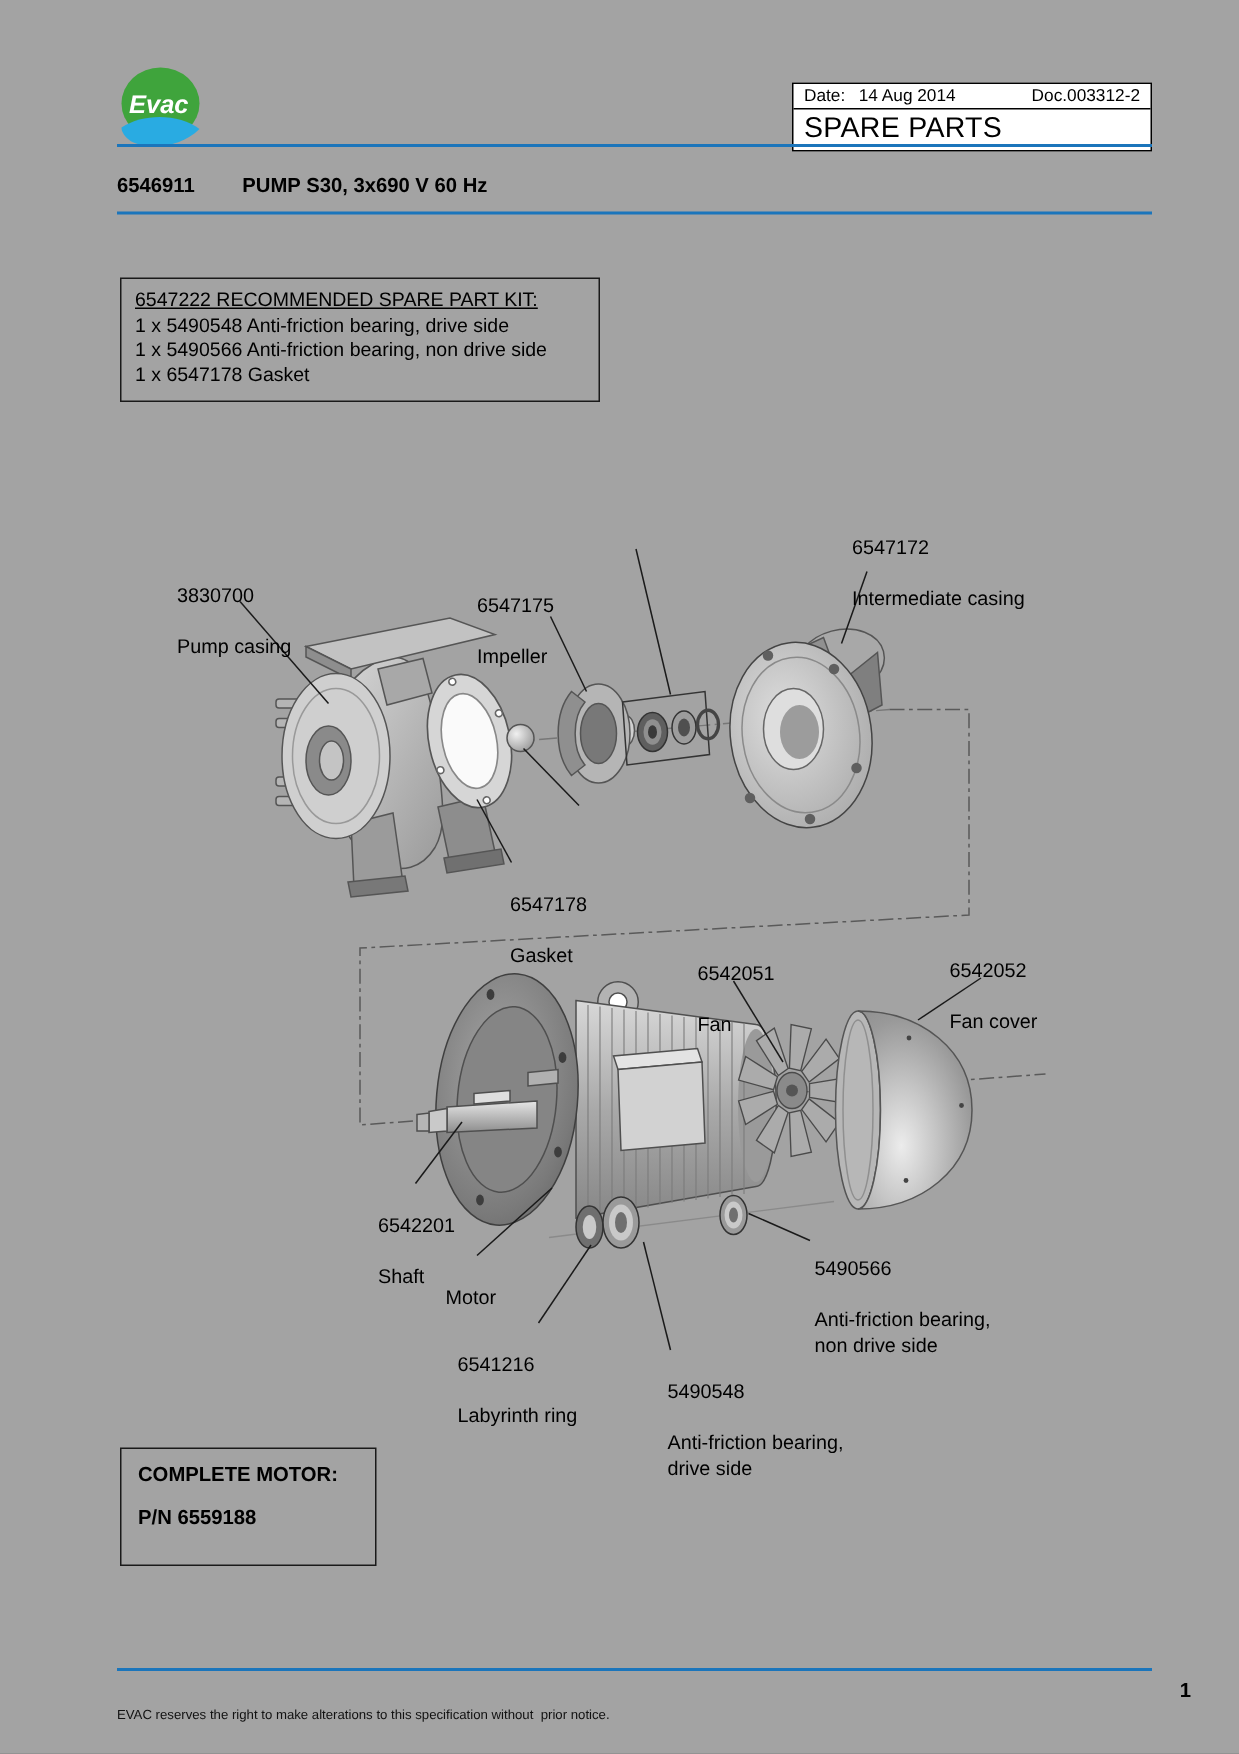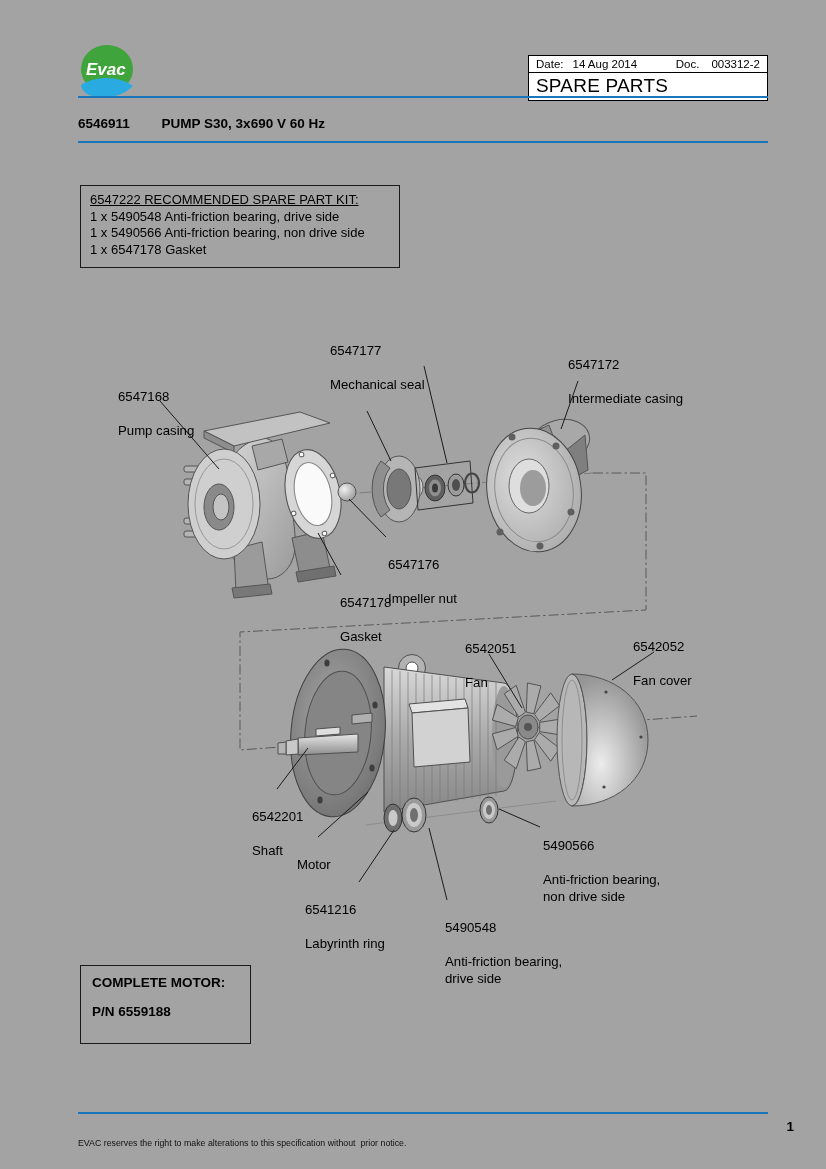--- a/index.html
+++ b/index.html
@@ -10,21 +10,21 @@
     padding-left:28px;
   }
   .rule { position:absolute; left:78px; width:690px; height:2px; background:#1b75bb; }
 
   
   .logo { position:absolute; left:78px; top:44px; width:58px; height:58px; }
   .hdr-table { position:absolute; left:528px; top:55px; width:238px; border:1.6px solid #000; background:#fff; }
   .hdr-row1 { display:flex; align-items:center; padding:1px 7px 2px; font-size:11.5px; border-bottom:1.3px solid #000; height:13px; }
   .hdr-row1 .lab { margin-right:9px;text-align:center; }
   .hdr-row1 .doc-group { margin-left:auto; display:flex; }
-  .hdr-row1 .doc-group .lab { margin-right:12px; }
+  .hdr-row1 .doc-group .lab { margin-right:0; }
   .hdr-row2 { font-weight:normal; font-size:19px; padding:2px 7px 3px; letter-spacing:.2px; }
 
   .title-row { position:absolute; left:78px; top:116px; font-size:13.5px; font-weight:bold; white-space:nowrap; }
   .title-row .t-name { margin-left:28px; }
 
   .kit {
     position:absolute; left:80px; top:185px; width:300px;
     border:1.4px solid #1a1a1a; padding:6px 9px 9px; font-size:13px; line-height:16.6px;
   }
   .kit .kit-head { text-decoration:underline; }
@@ -253,35 +253,31 @@
       <line x1="489" y1="654" x2="522" y2="708"></line>
       <line x1="654" y1="652" x2="612" y2="680"></line>
       <line x1="277" y1="789" x2="308" y2="748"></line>
       <line x1="318" y1="837" x2="368" y2="792"></line>
       <line x1="540" y1="827" x2="499" y2="809"></line>
       <line x1="359" y1="882" x2="394" y2="830"></line>
       <line x1="447" y1="900" x2="429" y2="828"></line>
     </g>
   </svg>
 
-  <div class="dl" style="left:330px; top:325px">
-    <div>6547177</div>
-    <div>Mechanical seal</div>
-  </div>
   <div class="dl" style="left:568px; top:339px">
     <div>6547172</div>
     <div>Intermediate casing</div>
   </div>
   <div class="dl" style="left:118px; top:371px">
-    <div>6547168</div>
+    <div>3830700</div>
     <div>Pump casing</div>
   </div>
-  <div class="dl" style="left:388px; top:539px">
-    <div>6547176</div>
-    <div>Impeller nut</div>
+  <div class="dl" style="left:318px; top:378px">
+    <div>6547175</div>
+    <div>Impeller</div>
   </div>
   <div class="dl" style="left:340px; top:577px">
     <div>6547178</div>
     <div>Gasket</div>
   </div>
   <div class="dl" style="left:465px; top:623px">
     <div>6542051</div>
     <div>Fan</div>
   </div>
   <div class="dl" style="left:633px; top:621px">

